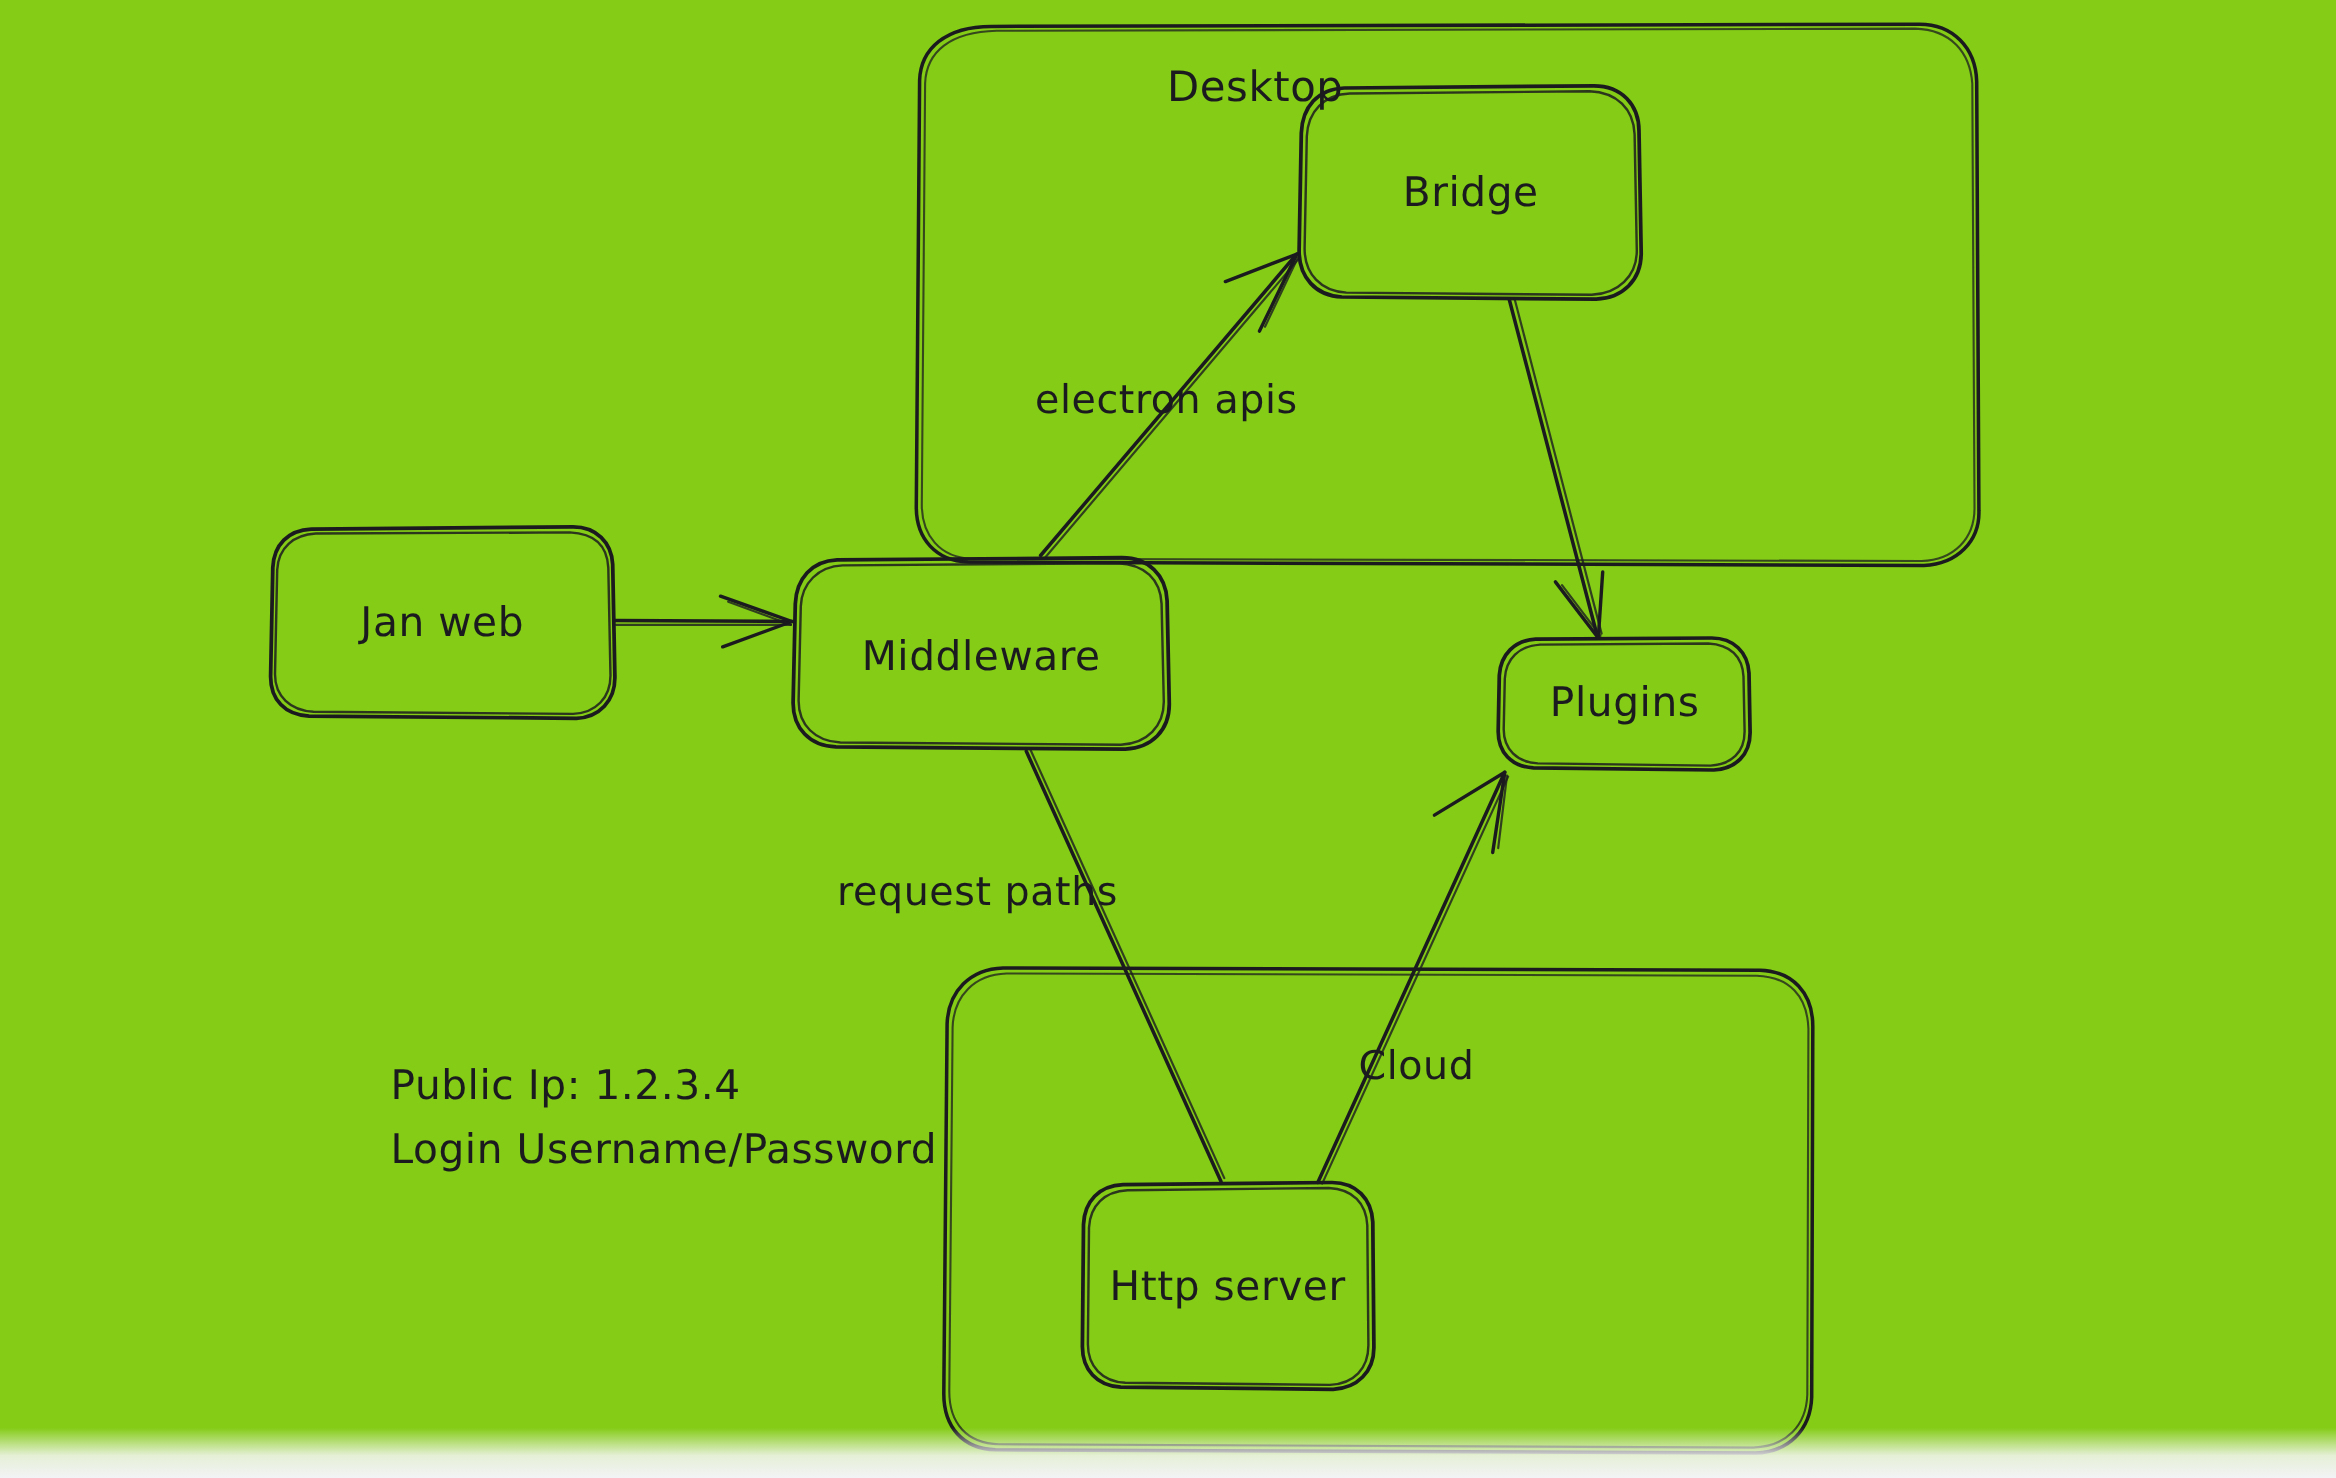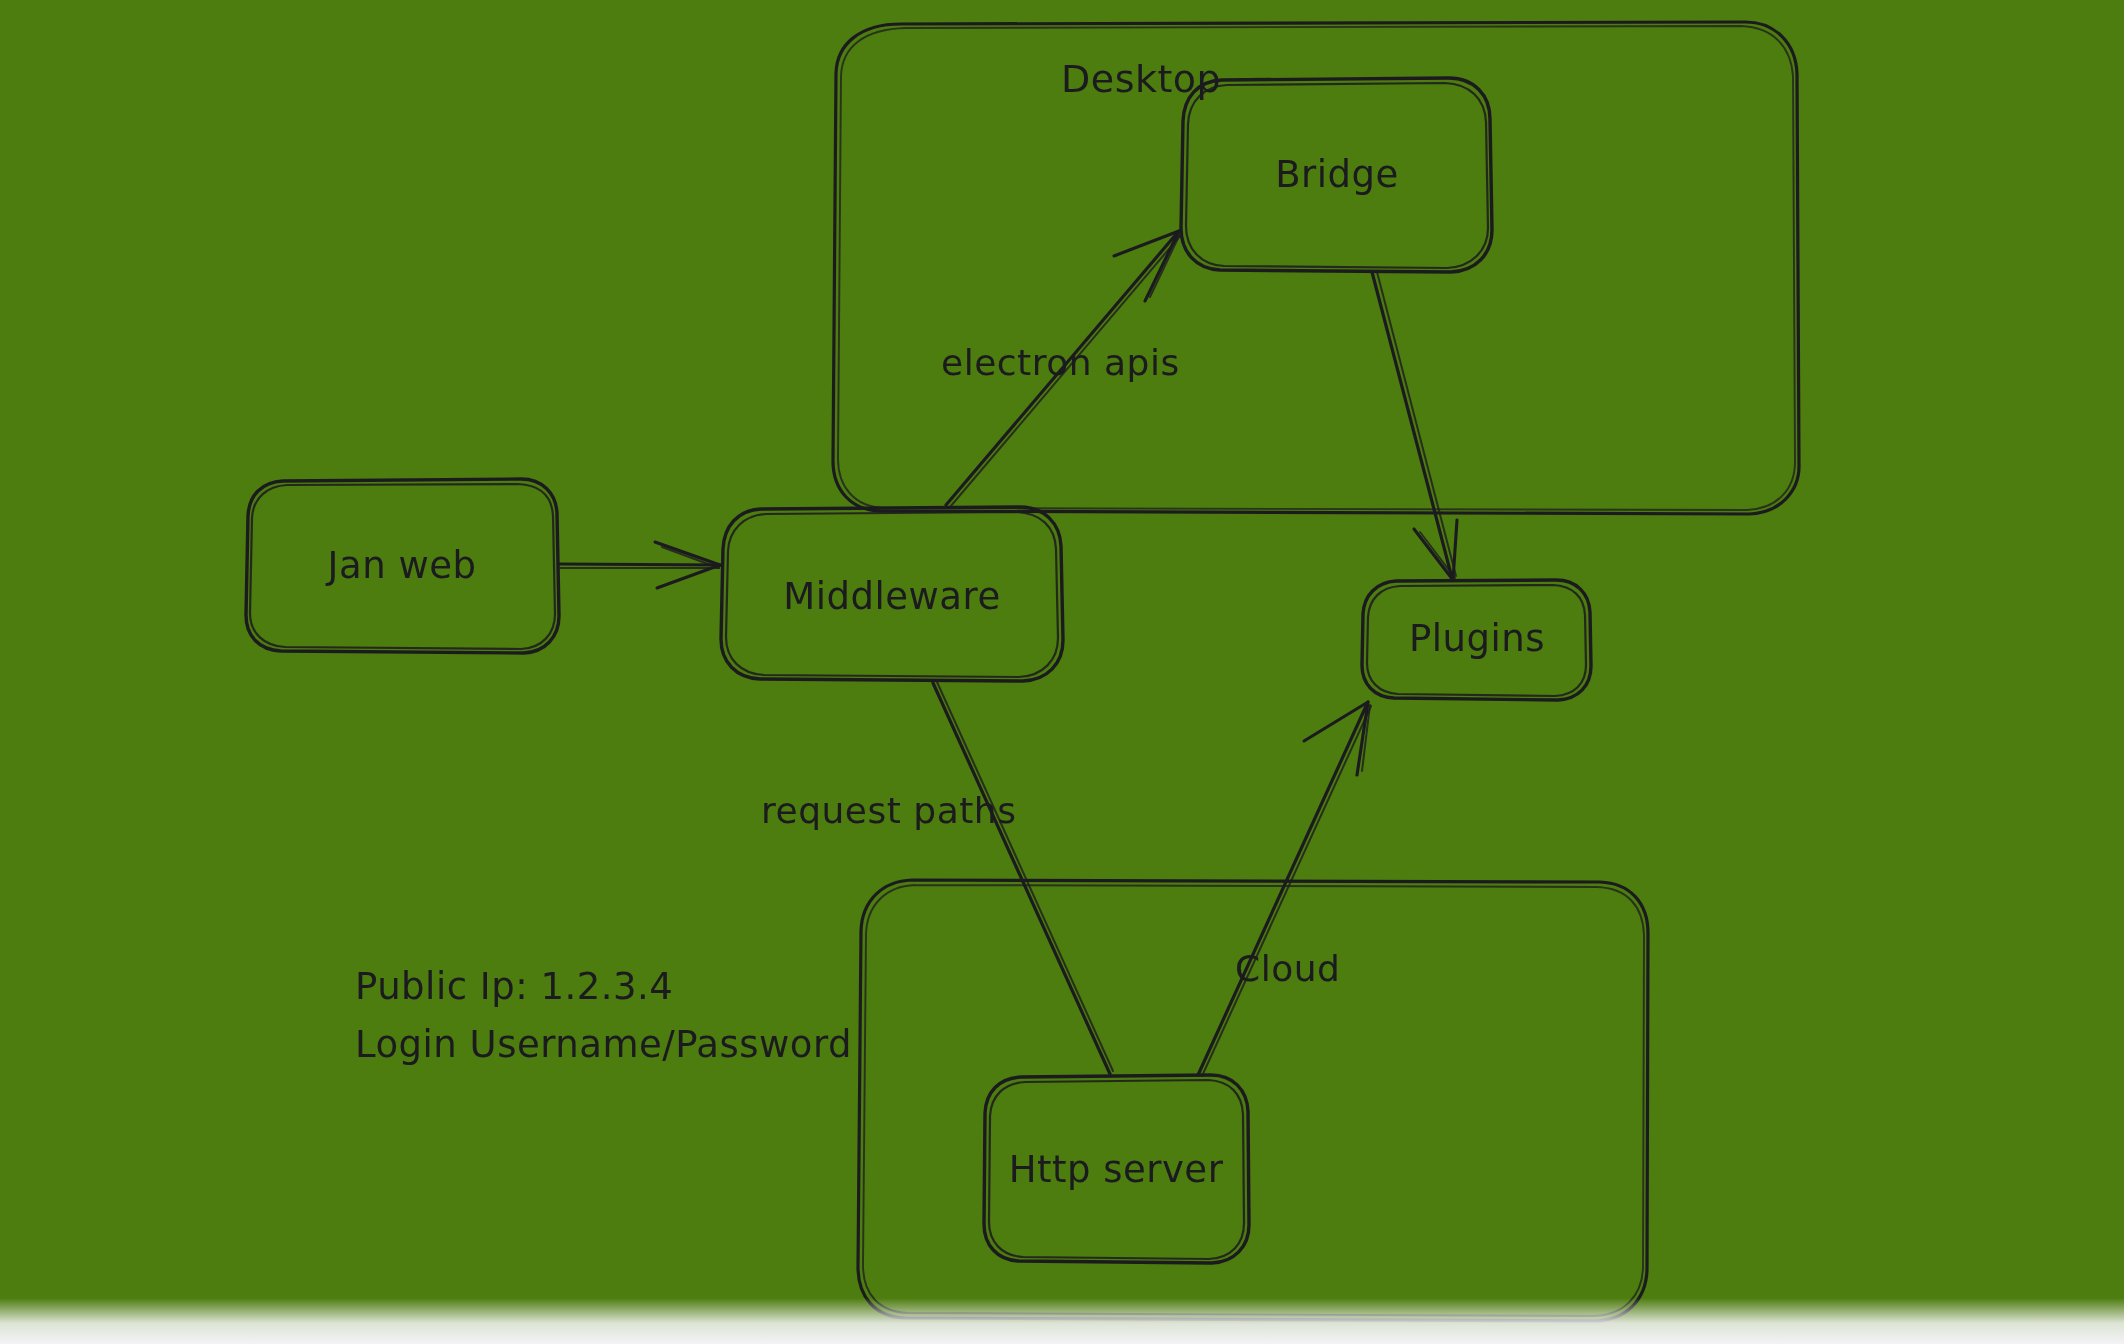--- a/index.html
+++ b/index.html
@@ -11,21 +11,21 @@
   body {
     width: 2124px;
     height: 1344px;
     overflow: hidden;
     font-family: "DejaVu Sans", sans-serif;
   }
   #canvas-root {
     position: relative;
     width: 2124px;
     height: 1344px;
-    background: #4d7c0f;
+    background: #84cc16;
   }
   #sketch {
     position: absolute;
     top: 0;
     left: 0;
     width: 2124px;
     height: 1344px;
     display: block;
   }
   .hand-text {

